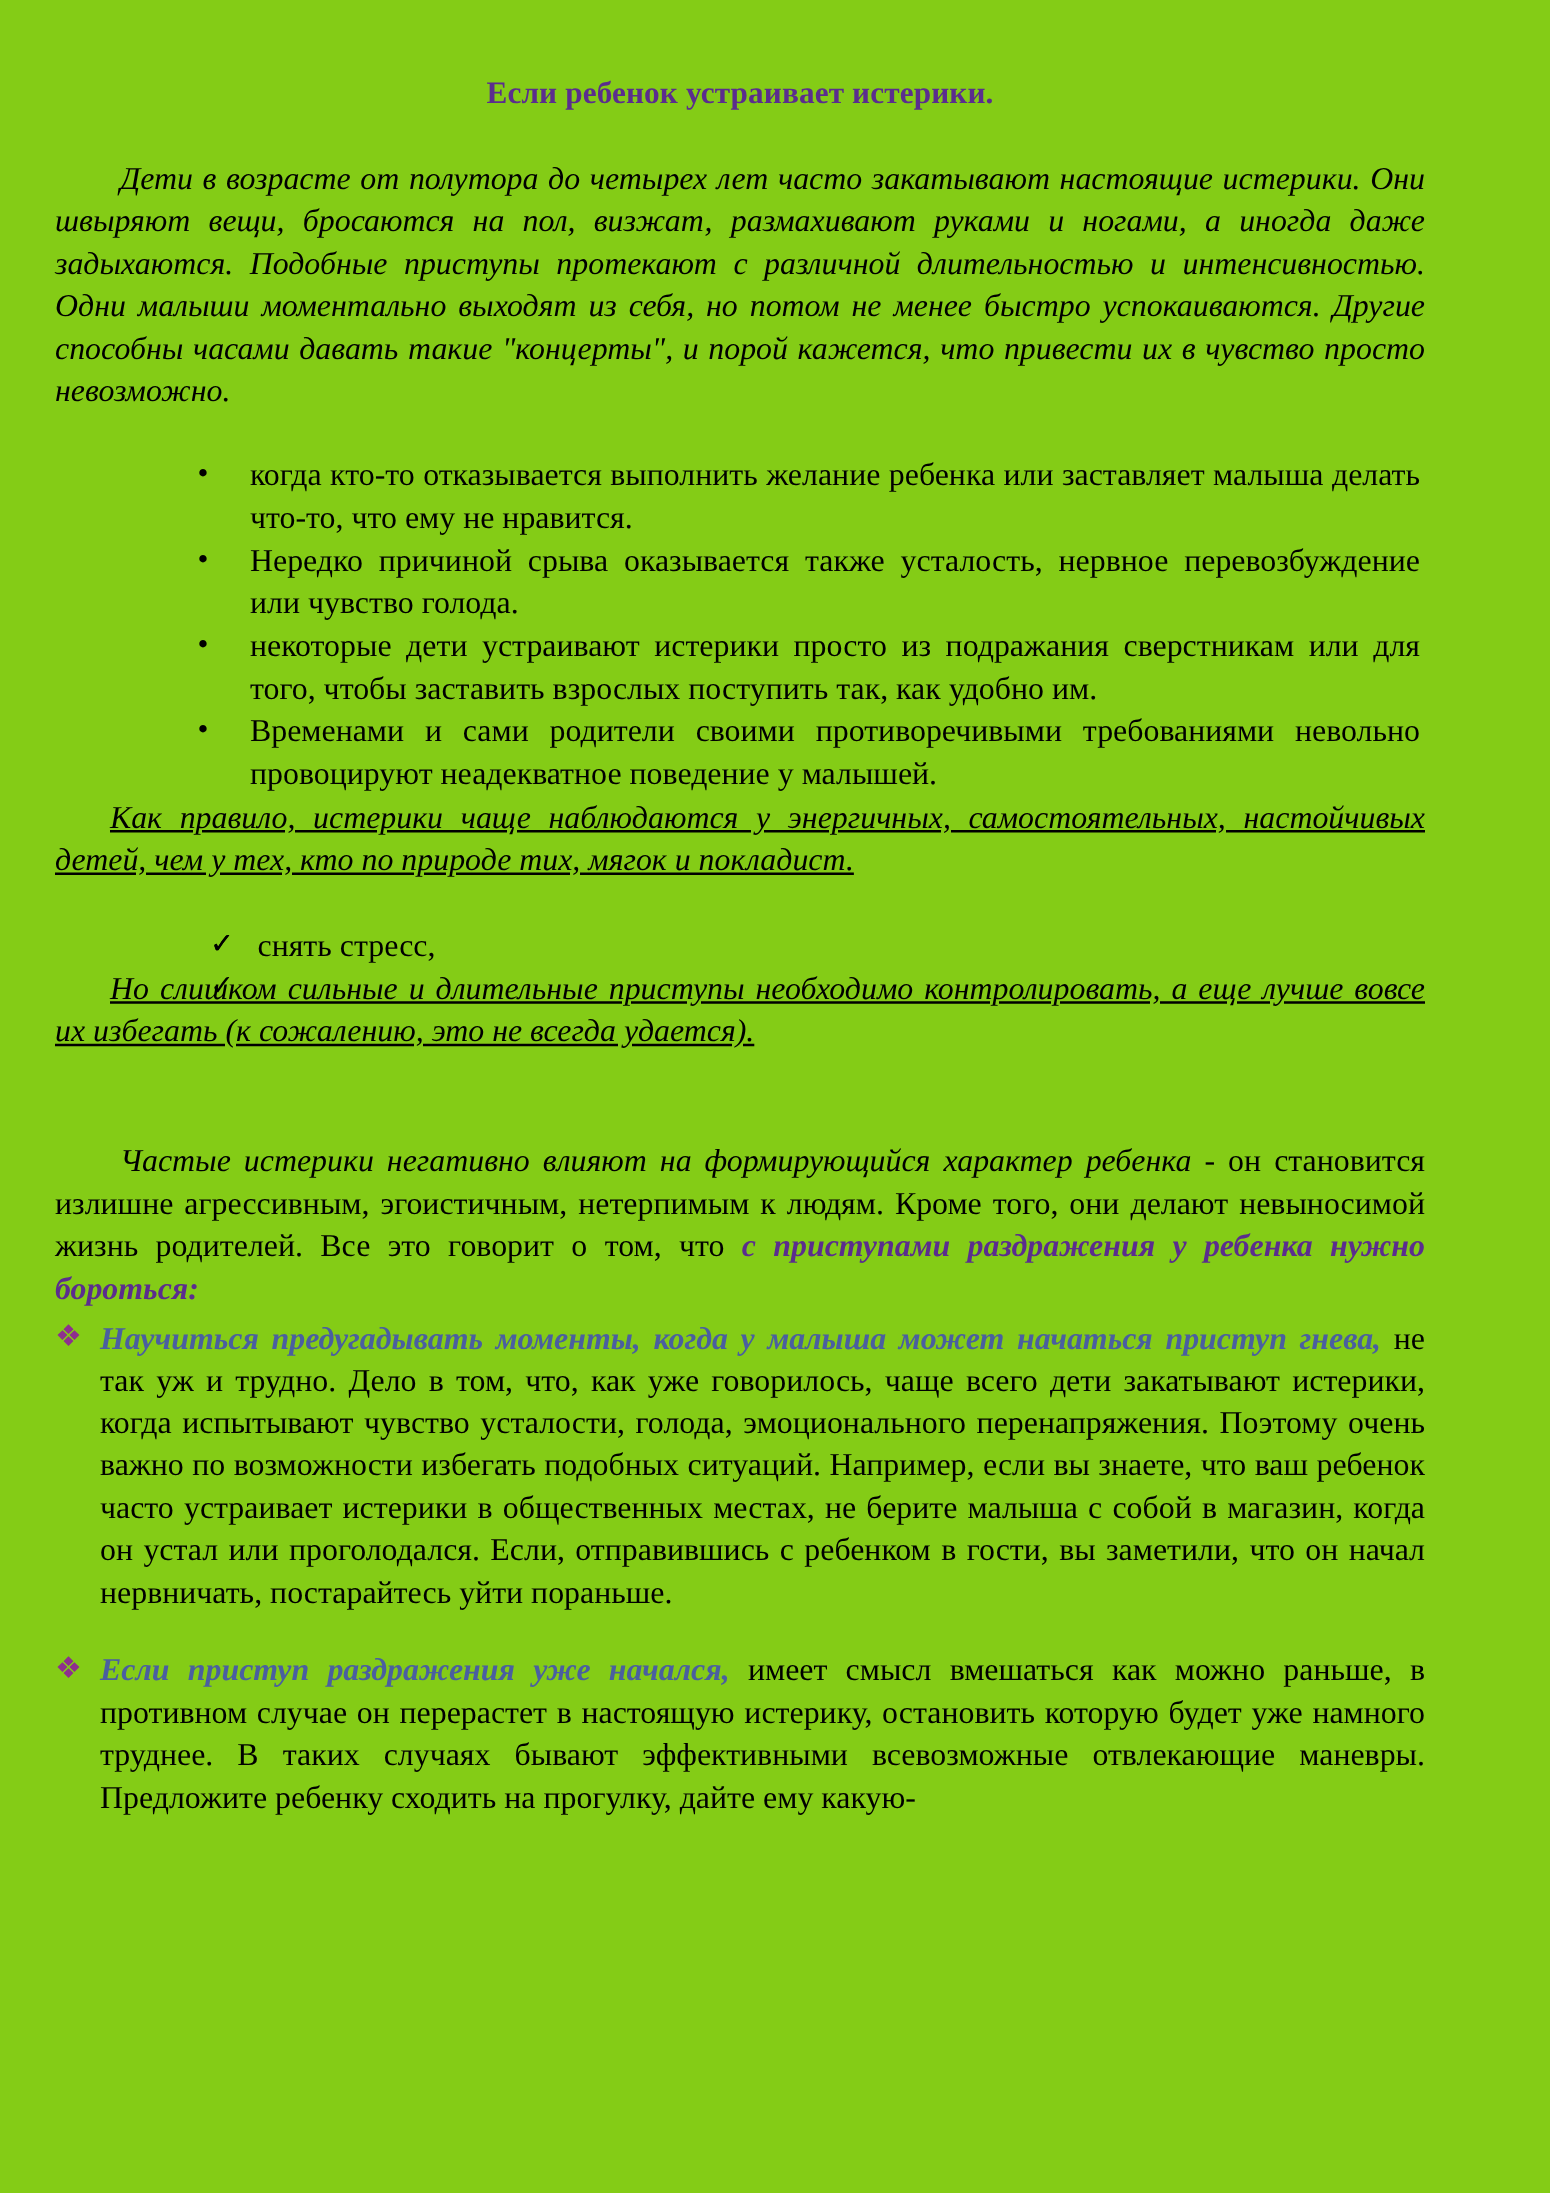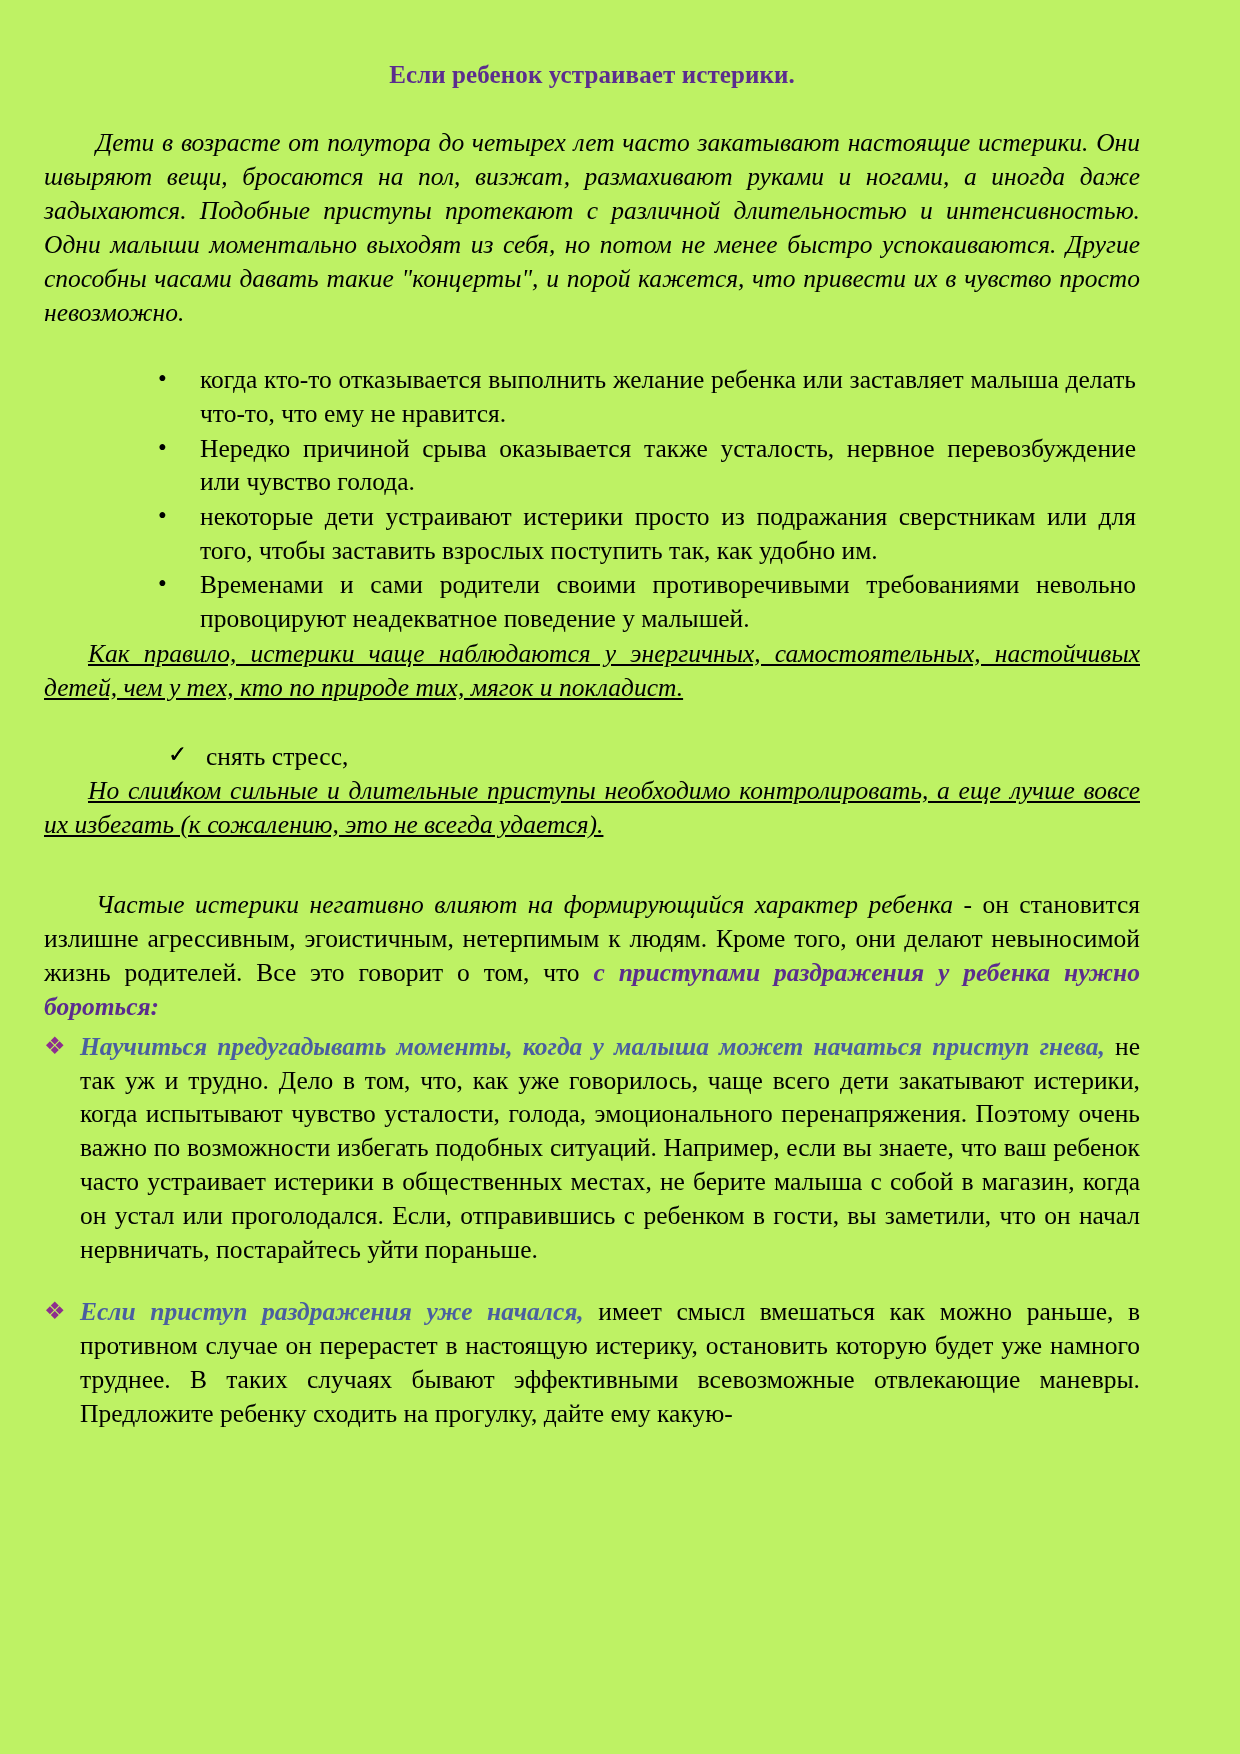--- a/index.html
+++ b/index.html
@@ -14,21 +14,21 @@
     overflow: hidden;
     font-family: "Liberation Serif", "DejaVu Serif", serif;
     color: #000000;
     -webkit-font-smoothing: antialiased;
   }
   .page {
     box-sizing: border-box;
     width: 1240px;
     height: 1754px;
     padding: 60px 100px 0 44px;
-    background: #bef264;
+    background: #84cc16;
     position: relative;
   }
 
   
   .doc-title {
     text-align: center;
     font-size: 25px;
     font-weight: bold;
     color: #5B2D8E;
     letter-spacing: 0.1px;
@@ -38,21 +38,21 @@
 
   
   .para {
     font-size: 25.5px;
     line-height: 1.33;
     margin: 0 0 6px 0;
     text-align: justify;
     text-justify: inter-word;
     hyphens: none;
   }
-  .para.indent { text-indent: 52px; }
+  .para.indent { text-indent: 52px; margin-top: 24px; }
   .para.indent-sm { text-indent: 44px; text-decoration: underline; }
 
   .it   { font-style: italic; }
   .bi   { font-style: italic; font-weight: bold; }
   .purple    { color: #5B2D8E; }
   .blueviolet{ color: #4A5FA0; }
   .gap-md { height: 28px; }
   .gap-lg { height: 40px; }
 
   

